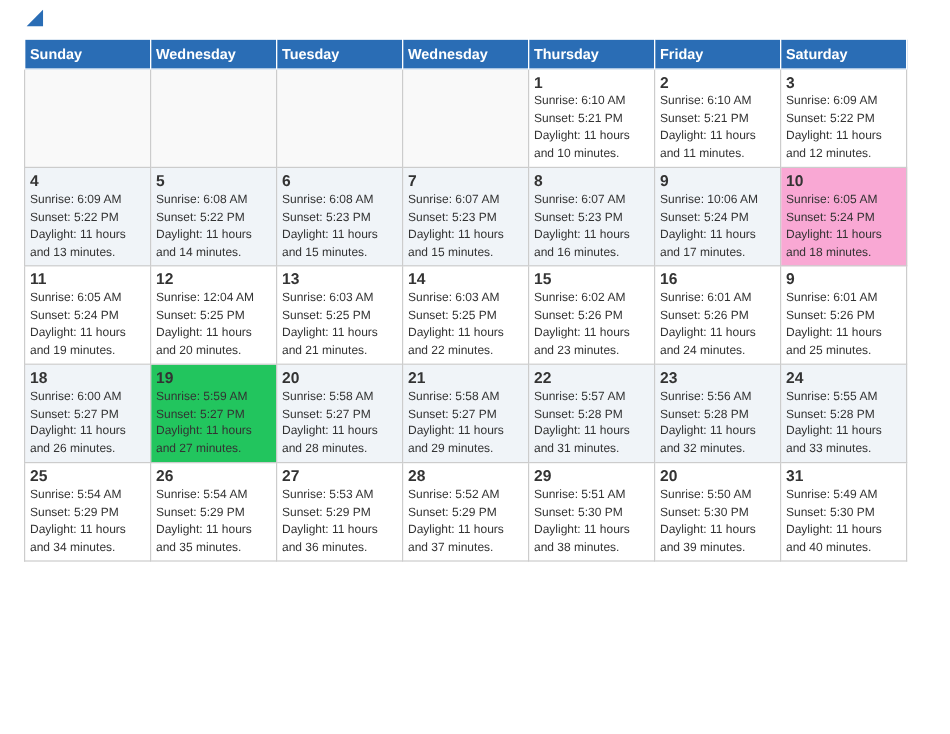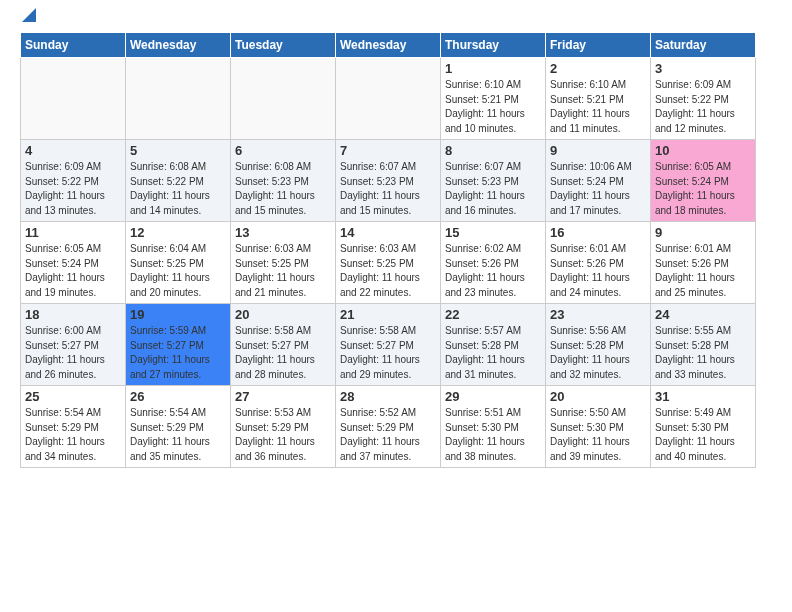--- a/index.html
+++ b/index.html
@@ -204,21 +204,21 @@
         <tr>
           <td>
             <span class="day-num">11</span>
             <div class="day-info">Sunrise: 6:05 AM
 Sunset: 5:24 PM
 Daylight: 11 hours
 and 19 minutes.</div>
           </td>
           <td>
             <span class="day-num">12</span>
-            <div class="day-info">Sunrise: 6:04 AM
+            <div class="day-info">Sunrise: 12:04 AM
 Sunset: 5:25 PM
 Daylight: 11 hours
 and 20 minutes.</div>
           </td>
           <td>
             <span class="day-num">13</span>
             <div class="day-info">Sunrise: 6:03 AM
 Sunset: 5:25 PM
 Daylight: 11 hours
 and 21 minutes.</div>
@@ -253,21 +253,21 @@
           </td>
         </tr>
         <tr>
           <td style="background: rgb(240, 244, 248);">
             <span class="day-num">18</span>
             <div class="day-info">Sunrise: 6:00 AM
 Sunset: 5:27 PM
 Daylight: 11 hours
 and 26 minutes.</div>
           </td>
-          <td style="background: #3b82f6;">
+          <td style="background: #22c55e;">
             <span class="day-num">19</span>
             <div class="day-info">Sunrise: 5:59 AM
 Sunset: 5:27 PM
 Daylight: 11 hours
 and 27 minutes.</div>
           </td>
           <td style="background: rgb(240, 244, 248);">
             <span class="day-num">20</span>
             <div class="day-info">Sunrise: 5:58 AM
 Sunset: 5:27 PM

